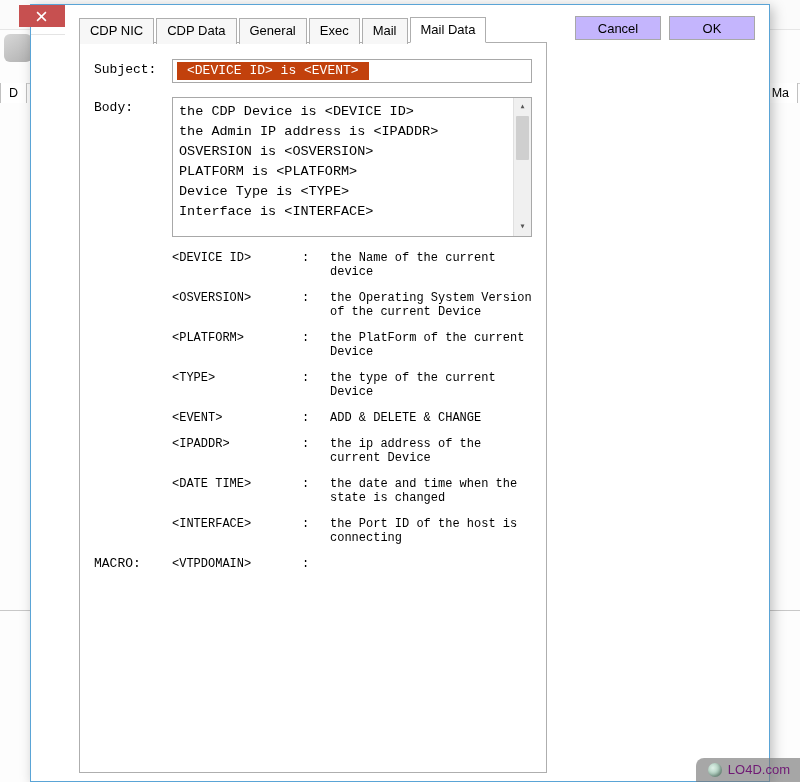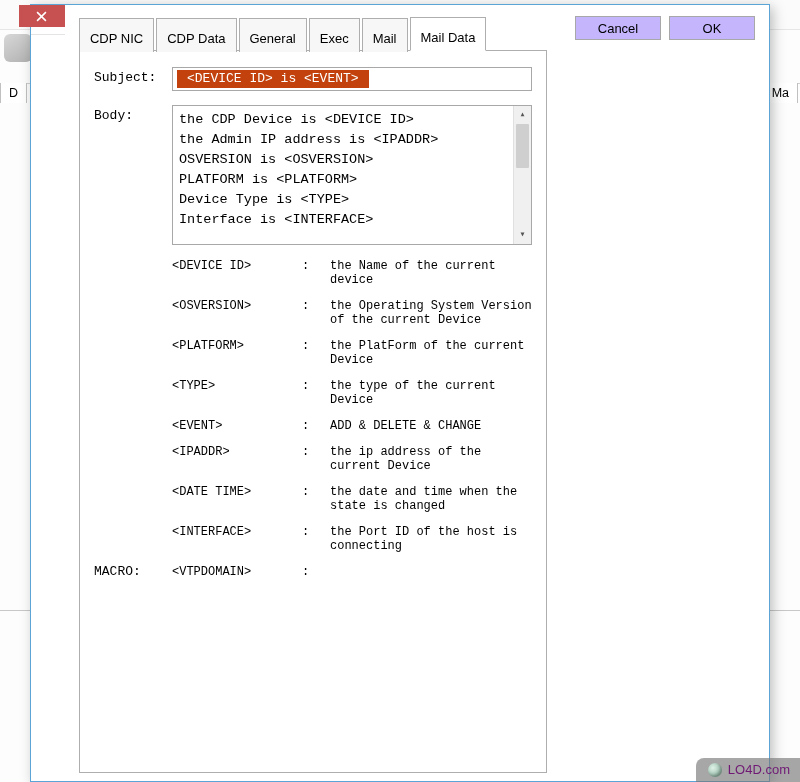--- a/index.html
+++ b/index.html
@@ -87,21 +87,21 @@
     display:flex; flex-direction:column;
   }
 
   
   .tabstrip {
     display:flex;
     border-bottom:1px solid #aeaeae;
     gap:0;
   }
   .tab {
-    padding:12px 10px 5px 10px;
+    padding:4px 10px 5px 10px;
     border:1px solid #aeaeae;
     border-bottom:none;
     margin-right:2px;
     margin-bottom:-1px;
     background:#fff;
     font-size:13px;
     cursor:default;
     position:relative;
   }
   .tab.active {

